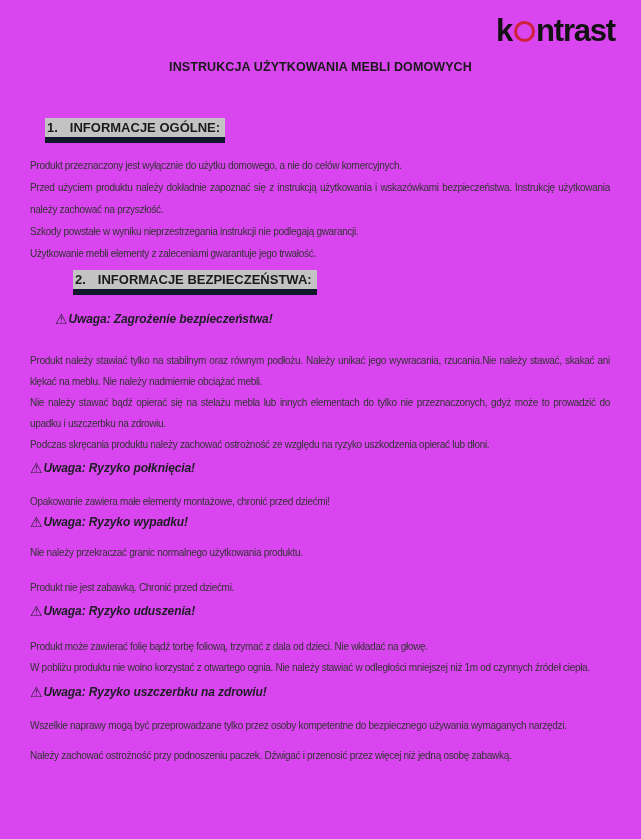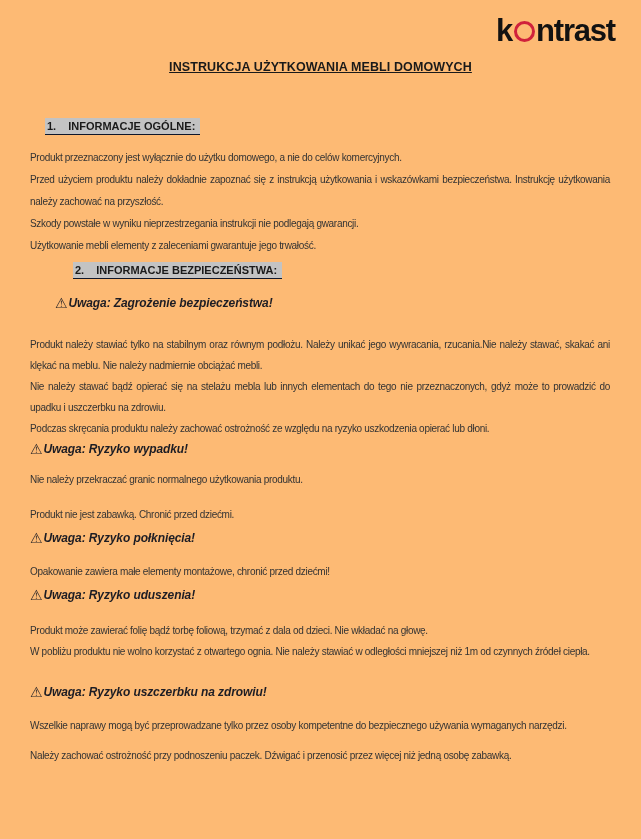--- a/index.html
+++ b/index.html
@@ -1,50 +1,50 @@
 <!DOCTYPE html>
 <html><head>
 <meta charset="utf-8">
 <style>
   html,body { margin:0; padding:0; }
   body {
     width:641px; height:839px; background:#ffffff; position:relative;
     overflow:hidden; font-family:"Liberation Sans", sans-serif;
   }
-  .page { position:absolute; inset:0; background:#fdba74; }
+  .page { position:absolute; inset:0; background:#d946ef; }
 
   
   .logo {
     position:absolute; top:13px; right:26px;
     font-size:31px; font-weight:bold; color:#121212;
     letter-spacing:-1.2px; white-space:nowrap;
   }
   .logo-o {
     display:inline-block; width:15px; height:15px;
     border:3.4px solid #d0213b; border-radius:50%;
     margin:0 1.5px; vertical-align:baseline; position:relative; top:0.5px;
   }
 
   
   .doc-title {
     position:absolute; top:60px; left:0; width:100%;
     text-align:center; font-size:12.5px; font-weight:bold;
-    color:#1a1a1a; letter-spacing:0.1px;text-decoration:underline;
+    color:#1a1a1a; letter-spacing:0.1px;
   }
 
   
   .content {
     position:absolute; top:112px; left:30px; width:580px;
     color:#333333; font-size:10px; letter-spacing:-0.3px;
   }
 
   .section-heading { margin:0 0 0 15px; }
   .section-heading .shade {
-    display:inline-block; background:#c3c3c3; border-bottom:1px solid #0f172a;
-    padding:2px 5px 2px 2px; font-size:11px; font-weight:bold;
+    display:inline-block; background:#c3c3c3; border-bottom:6px solid #0f172a;
+    padding:2px 5px 2px 2px; font-size:13px; font-weight:bold;
     color:#1a1a1a; letter-spacing:0;
   }
   .section-heading .num { margin-right:12px; }
   .h1 { margin-top:6px; margin-bottom:12px; }
   .h2 { margin-top:5px; margin-bottom:14px;padding-left:28px; }
 
   p.body-p {
     margin:0; line-height:21px; text-align:justify; text-justify:inter-word;
   }
   .sec1 p.body-p { line-height:22px; }
@@ -55,21 +55,21 @@
   }
   .warning-icon {
     font-family:"DejaVu Sans", sans-serif; font-style:normal; font-weight:normal;
     font-size:14px; color:#1d1d24; margin-right:1px; vertical-align:-1px;
   }
   .w1-title { margin-bottom:21px;margin-left:25px; }
   .w2-title { margin-top:0px;  margin-bottom:10px; }
   .w3-title { margin-top:3px;  margin-bottom:13px; }
   .w4-title { margin-top:3px;  margin-bottom:15px; }
   .w5-title { margin-top:11px; margin-bottom:15px; }
-  .w6-title { margin-top:20px; margin-bottom:13px; }
+  .w6-title { margin-top:4px; margin-bottom:13px; }
   .gap14 { margin-bottom:14px !important; }
   .gap9  { margin-bottom:9px  !important; }
 </style>
 </head>
 <body>
 
 <div class="page">
 
   <div class="logo">
     <span>k</span><span class="logo-o"></span><span>ntrast</span>
@@ -94,33 +94,33 @@
 
     <div class="section-heading h2">
       <span class="shade">
         <span class="num">2.</span><span>INFORMACJE BEZPIECZEŃSTWA:</span>
       </span>
     </div>
 
     <div>
       <p class="warning-title w1-title"><span class="warning-icon">⚠</span><span>Uwaga: Zagrożenie bezpieczeństwa!</span></p>
       <p class="body-p">Produkt należy stawiać tylko na stabilnym oraz równym podłożu. Należy unikać jego wywracania, rzucania.Nie należy stawać, skakać ani klękać na meblu. Nie należy nadmiernie obciążać mebli.</p>
-      <p class="body-p">Nie należy stawać bądź opierać się na stelażu mebla lub innych elementach do tego nie przeznaczonych, gdyż może to prowadzić do upadku i uszczerbku na zdrowiu.</p>
+      <p class="body-p">Nie należy stawać bądź opierać się na stelażu mebla lub innych elementach do tylko nie przeznaczonych, gdyż może to prowadzić do upadku i uszczerbku na zdrowiu.</p>
       <p class="body-p">Podczas skręcania produktu należy zachować ostrożność ze względu na ryzyko uszkodzenia opierać lub dłoni.</p>
+    </div>
+
+    <div>
+      <p class="warning-title w3-title"><span class="warning-icon">⚠</span><span>Uwaga: Ryzyko połknięcia!</span></p>
+      <p class="body-p">Opakowanie zawiera małe elementy montażowe, chronić przed dziećmi!</p>
     </div>
 
     <div>
       <p class="warning-title w2-title"><span class="warning-icon">⚠</span><span>Uwaga: Ryzyko wypadku!</span></p>
       <p class="body-p gap14">Nie należy przekraczać granic normalnego użytkowania produktu.</p>
       <p class="body-p">Produkt nie jest zabawką. Chronić przed dziećmi.</p>
-    </div>
-
-    <div>
-      <p class="warning-title w3-title"><span class="warning-icon">⚠</span><span>Uwaga: Ryzyko połknięcia!</span></p>
-      <p class="body-p">Opakowanie zawiera małe elementy montażowe, chronić przed dziećmi!</p>
     </div>
 
     <div>
       <p class="warning-title w4-title"><span class="warning-icon">⚠</span><span>Uwaga: Ryzyko uduszenia!</span></p>
       <p class="body-p">Produkt może zawierać folię bądź torbę foliową, trzymać z dala od dzieci. Nie wkładać na głowę.</p>
     </div>
 
     <div>
       <p class="body-p">W pobliżu produktu  nie wolno korzystać z otwartego ognia. Nie należy stawiać w odległości mniejszej niż 1m od czynnych źródeł ciepła.</p>
     </div>

